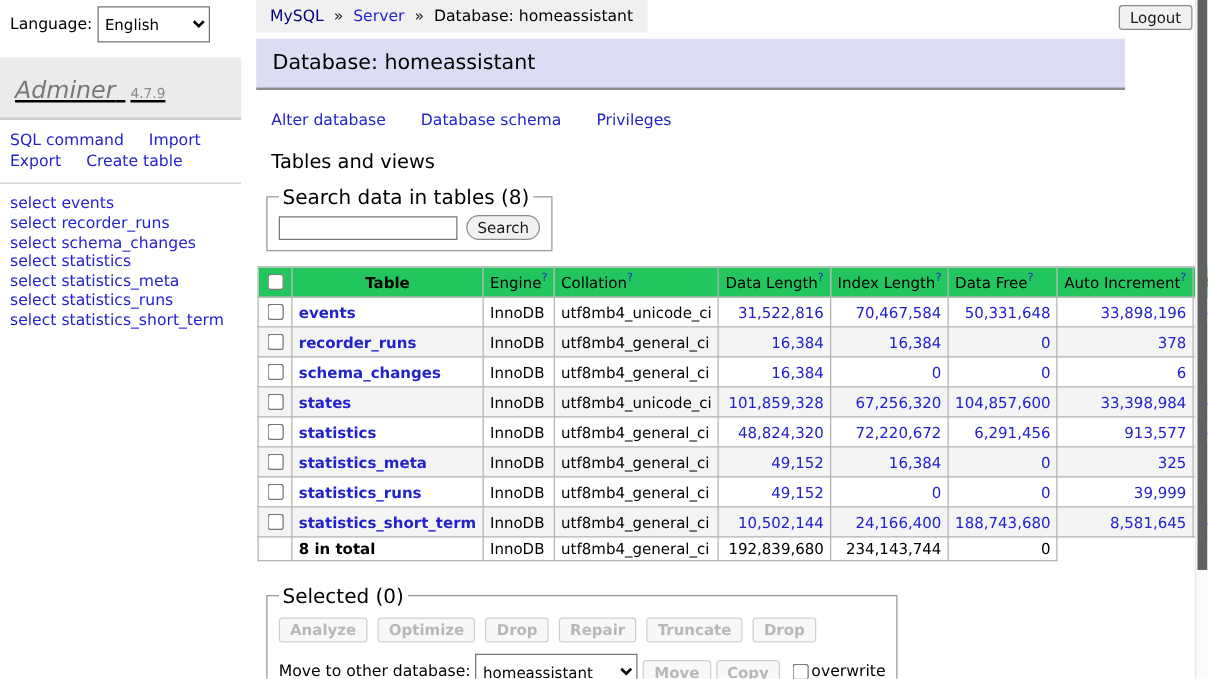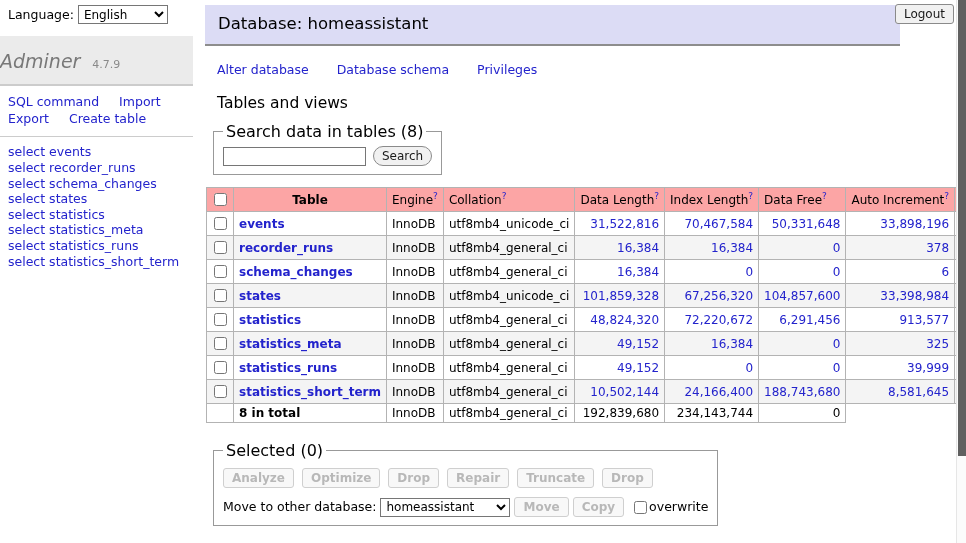--- a/index.html
+++ b/index.html
@@ -11,36 +11,36 @@
     font-size:12.5px;
   }
   a { color:#2323cc; text-decoration:none; cursor:pointer; }
   a.navy { color:#000080; }
 
   
   .sidebar { position:absolute; left:0; top:0; width:193px; }
   .lang { margin:0; padding:5px 8px 6px; white-space:nowrap; }
   .lang select { width:90px; margin-left:4px; }
   h1.brand {
-    margin:6px 0 0; padding:9px 0 10px; background:#ebebeb;
-    border-bottom:1px solid #ccc; font-weight:normal;
+    margin:6px 0 0; padding:9px 12px 10px; background:#ebebeb;
+    border-bottom:1px solid #ccc; font-weight:normal;text-decoration:underline;
   }
   h1.brand .app { font-size:19px; font-style:italic; color:#787878; }
   h1.brand .ver { font-size:11px; color:#8a8a8a; margin-left:4px; }
   .dbrow { margin:0; padding:11px 8px 12px; }
   .dbrow select { width:113px; margin-left:4px; }
   .actions { margin:0; padding:8px; border-top:1px solid #ccc; line-height:1.35; }
   .actions a { margin-right:16px; white-space:nowrap; }
   .tablelist { margin:0; padding:8px; border-top:1px solid #ccc; }
   .tablelist a { display:block; line-height:1.17; padding:0.5px 0; }
 
   
   select {
     font-family:inherit; font-size:12px; background:#fff;
-    border:1px solid #767676; padding:0 1px; height:19px;
+    border:1px solid #767676; padding:0 1px; height:29px;
   }
   input[type=text] {
     font-family:inherit; font-size:12px; border:1px solid #767676;
     height:19px; padding:1px 3px;
   }
   button {
     font-family:inherit; font-size:12px; color:#1a1a1a;
     background:#f1f1f1; border:1px solid #8a8a8a; border-radius:3px;
     padding:2px 8px; cursor:pointer;
   }
@@ -71,21 +71,21 @@
     display:inline-block; border:1px solid #999; margin:10px 0 0 8px;
     padding:5px 9px 8px;
   }
   fieldset legend { font-size:16px; padding:0 3px; }
   .searchset input { width:143px; vertical-align:middle; }
   .searchset button { margin-left:3px; vertical-align:middle;border-radius:10px; }
 
   
   table { border-collapse:collapse; margin:12px 0 0 1px; font-size:12px; }
   th,td { border:1px solid #b3b3b3; padding:2px 5px; height:18px; white-space:nowrap; }
-  thead th { background:#fca5a5; font-weight:normal; text-align:left; }
+  thead th { background:#22c55e; font-weight:normal; text-align:left; }
   thead th.tcol { font-weight:bold; text-align:center; }
   thead th.check, td.check { text-align:center; padding:2px 3px; }
   sup { font-size:9px; line-height:0; }
   tbody th.tname { text-align:left; background:inherit; }
   tbody th.tname a { font-weight:bold; }
   td.num { text-align:right; }
   tbody tr:nth-child(even) { background:#f4f4f4; }
   tr.totalrow { background:#fff !important; }
   tr.totalrow th.tname { font-weight:bold;margin-left:36px; }
   td.ghost { border:none; background:#fff; }
@@ -113,34 +113,40 @@
   <p class="actions">
     <a>SQL command</a>
     <a>Import</a>
     <a>Export</a>
     <a>Create table</a>
   </p>
   <p class="tablelist">
     <a>select events</a>
     <a>select recorder_runs</a>
     <a>select schema_changes</a>
-    <a>select states</a>
     <a>select statistics</a>
     <a>select statistics_meta</a>
     <a>select statistics_runs</a>
     <a>select statistics_short_term</a>
   </p>
 </div>
 
 <button class="logout">Logout</button>
 <div class="scrollbar">
   <div class="thumb"></div>
 </div>
 
 <div class="main">
+  <div class="breadcrumb">
+    <a class="navy">MySQL</a>
+    <span class="sep">»</span>
+    <a>Server</a>
+    <span class="sep">»</span>
+    <span>Database: homeassistant</span>
+  </div>
 
   <h2 class="pagetitle">Database: homeassistant</h2>
 
   <p class="navlinks">
     <a>Alter database</a>
     <a>Database schema</a>
     <a>Privileges</a>
   </p>
 
   <h3>Tables and views</h3>

